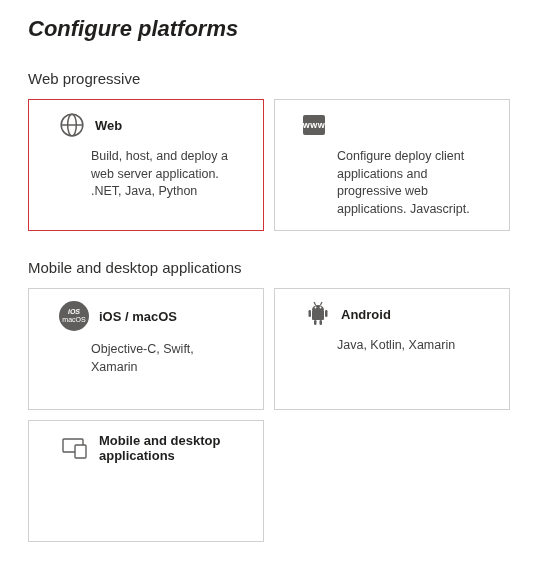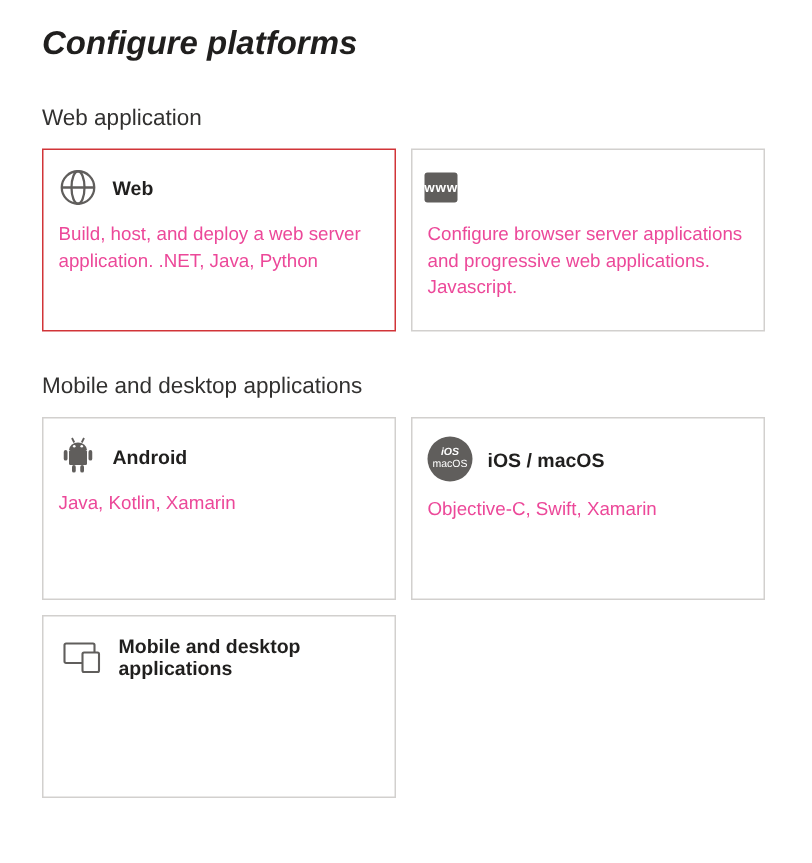--- a/index.html
+++ b/index.html
@@ -26,42 +26,43 @@
     .card-grid {
       display: flex;
       flex-wrap: wrap;
       gap: 10px;
       margin-bottom: 28px;
     }
     .card {
       width: 236px;
       min-height: 122px;
       border: 1px solid #d2d0ce;
-      padding: 12px 10px;
+      padding: 12px 30px;
       cursor: pointer;
       background: #fff;
     }
     .card.selected {
       border: 1.5px solid #d13438;
     }
     .card-header {
       display: flex;
       align-items: center;
       gap: 10px;
       margin-bottom: 10px;
     }
     .card-title {
       font-size: 13px;
       font-weight: 600;
       color: #201f1e;
     }
     .card-desc {
       font-size: 12.5px;
-      color: #ec4899;
+      color: #404040;
       line-height: 1.4;
+      margin-left: 32px;
     }
     .icon-box {
       width: 26px;
       height: 26px;
       flex-shrink: 0;
       display: flex;
       align-items: center;
       justify-content: center;
     }
     .icon-www {
@@ -91,21 +92,21 @@
       line-height: 1.1;
     }
     .icon-ios .ios-top { font-style: italic; font-weight:600;}
     svg { display: block; }
   </style>
 </head>
 <body>
 
 <h1 class="page-title">Configure platforms</h1>
 
-<div class="section-title">Web application</div>
+<div class="section-title">Web progressive</div>
 <div class="card-grid">
 
   <div class="card selected">
     <div class="card-header">
       <span class="icon-box">
         <svg width="26" height="26" viewBox="0 0 24 24" fill="none" stroke="#605e5c" stroke-width="1.4">
           <circle cx="12" cy="12" r="10"></circle>
           <ellipse cx="12" cy="12" rx="4" ry="10"></ellipse>
           <line x1="2" y1="12" x2="22" y2="12"></line>
         </svg>
@@ -114,27 +115,40 @@
     </div>
     <div class="card-desc">Build, host, and deploy a web server application. .NET, Java, Python</div>
   </div>
 
   <div class="card">
     <div class="card-header">
       <span class="icon-box" style="width:18px">
         <span class="icon-www">www</span>
       </span>
     </div>
-    <div class="card-desc">Configure browser server applications and progressive web applications. Javascript.</div>
+    <div class="card-desc">Configure deploy client applications and progressive web applications. Javascript.</div>
   </div>
 
 </div>
 
 <div class="section-title">Mobile and desktop applications</div>
 <div class="card-grid">
+
+  <div class="card">
+    <div class="card-header">
+      <span class="icon-box" style="width:30px;height:30px">
+        <span class="icon-ios">
+            <span class="ios-top">iOS</span>
+            <span>macOS</span>
+          </span>
+      </span>
+      <span class="card-title">iOS / macOS</span>
+    </div>
+    <div class="card-desc">Objective-C, Swift, Xamarin</div>
+  </div>
 
   <div class="card">
     <div class="card-header">
       <span class="icon-box">
         <svg width="24" height="26" viewBox="0 0 24 26">
           <g fill="#605e5c">
             <rect x="6" y="9" width="12" height="10" rx="1"></rect>
             <path d="M6 9 a6 5 0 0 1 12 0 Z"></path>
             <rect x="2.5" y="9" width="2.5" height="7" rx="1.25"></rect>
             <rect x="19" y="9" width="2.5" height="7" rx="1.25"></rect>
@@ -147,33 +161,20 @@
           <circle cx="14.5" cy="6.5" r="0.9" fill="#fff"></circle>
         </svg>
       </span>
       <span class="card-title">Android</span>
     </div>
     <div class="card-desc">Java, Kotlin, Xamarin</div>
   </div>
 
   <div class="card">
     <div class="card-header">
-      <span class="icon-box" style="width:30px;height:30px">
-        <span class="icon-ios">
-            <span class="ios-top">iOS</span>
-            <span>macOS</span>
-          </span>
-      </span>
-      <span class="card-title">iOS / macOS</span>
-    </div>
-    <div class="card-desc">Objective-C, Swift, Xamarin</div>
-  </div>
-
-  <div class="card">
-    <div class="card-header">
       <span class="icon-box" style="width:30px">
         <svg width="30" height="22" viewBox="0 0 30 22" fill="none" stroke="#605e5c" stroke-width="1.4">
           <rect x="4" y="2" width="20" height="13" rx="1"></rect>
           <rect x="16" y="8" width="11" height="13" rx="1" fill="#fff"></rect>
         </svg>
       </span>
       <span class="card-title">Mobile and desktop applications</span>
     </div>
   </div>
 

